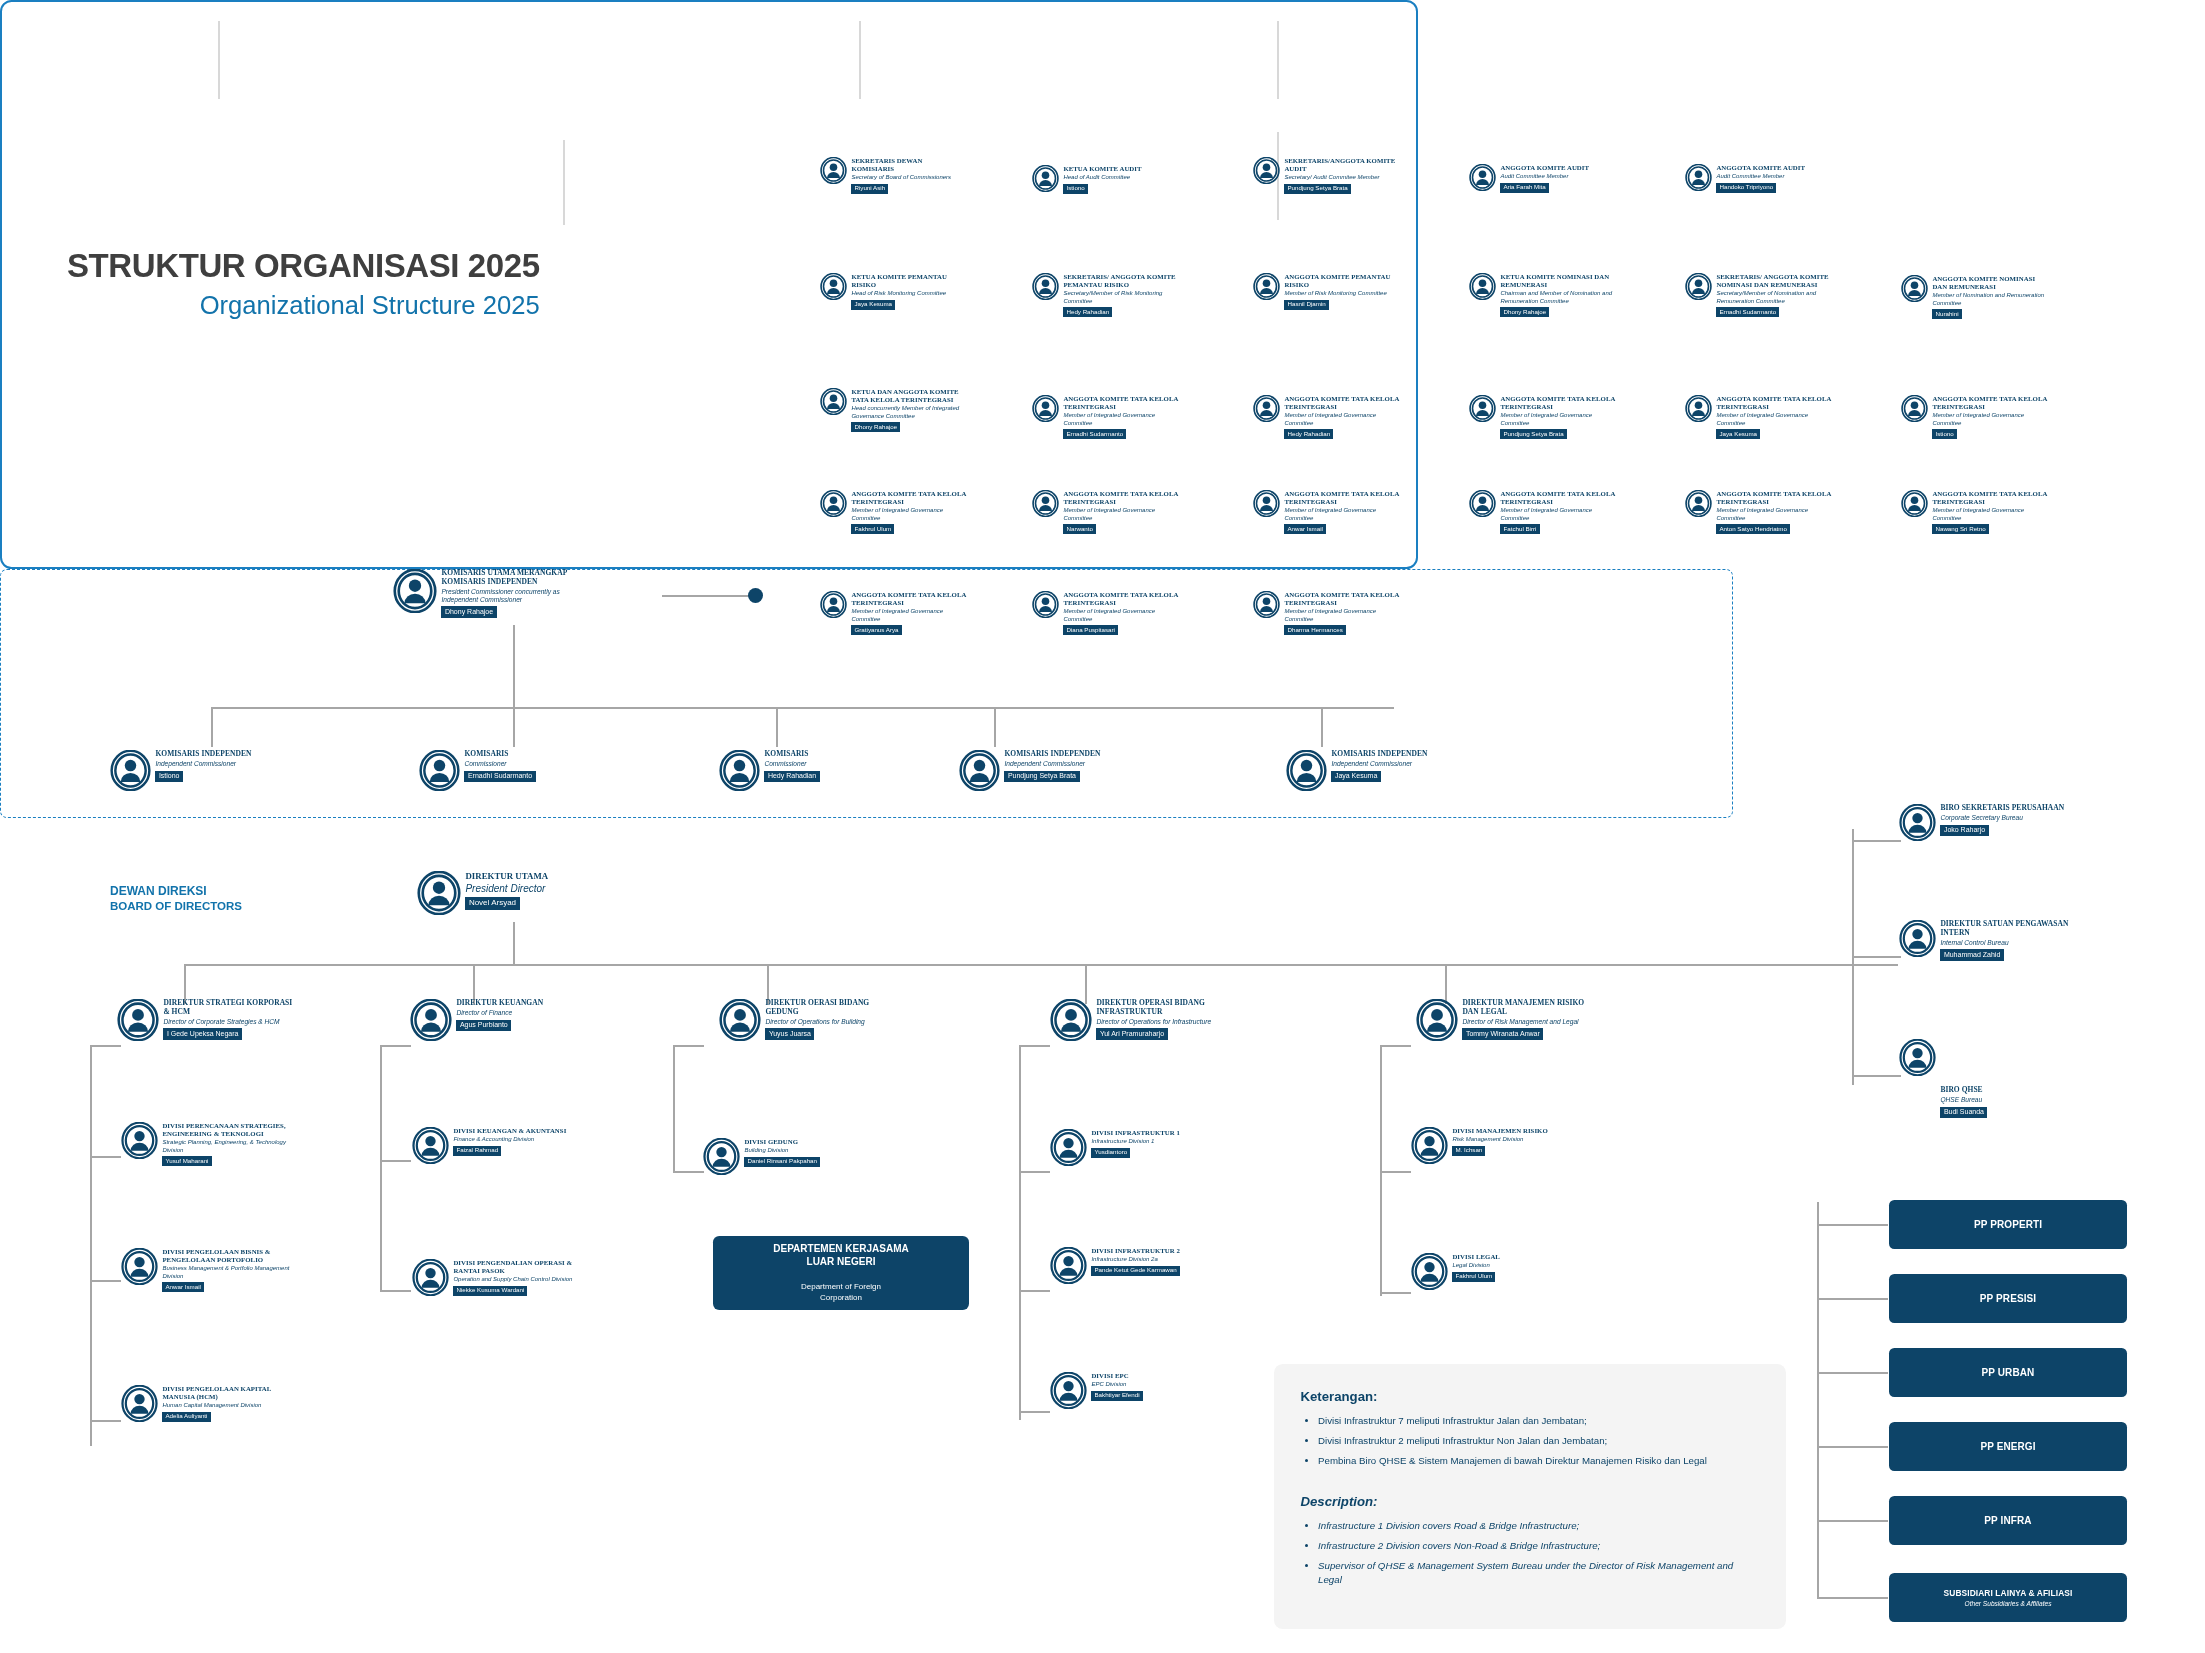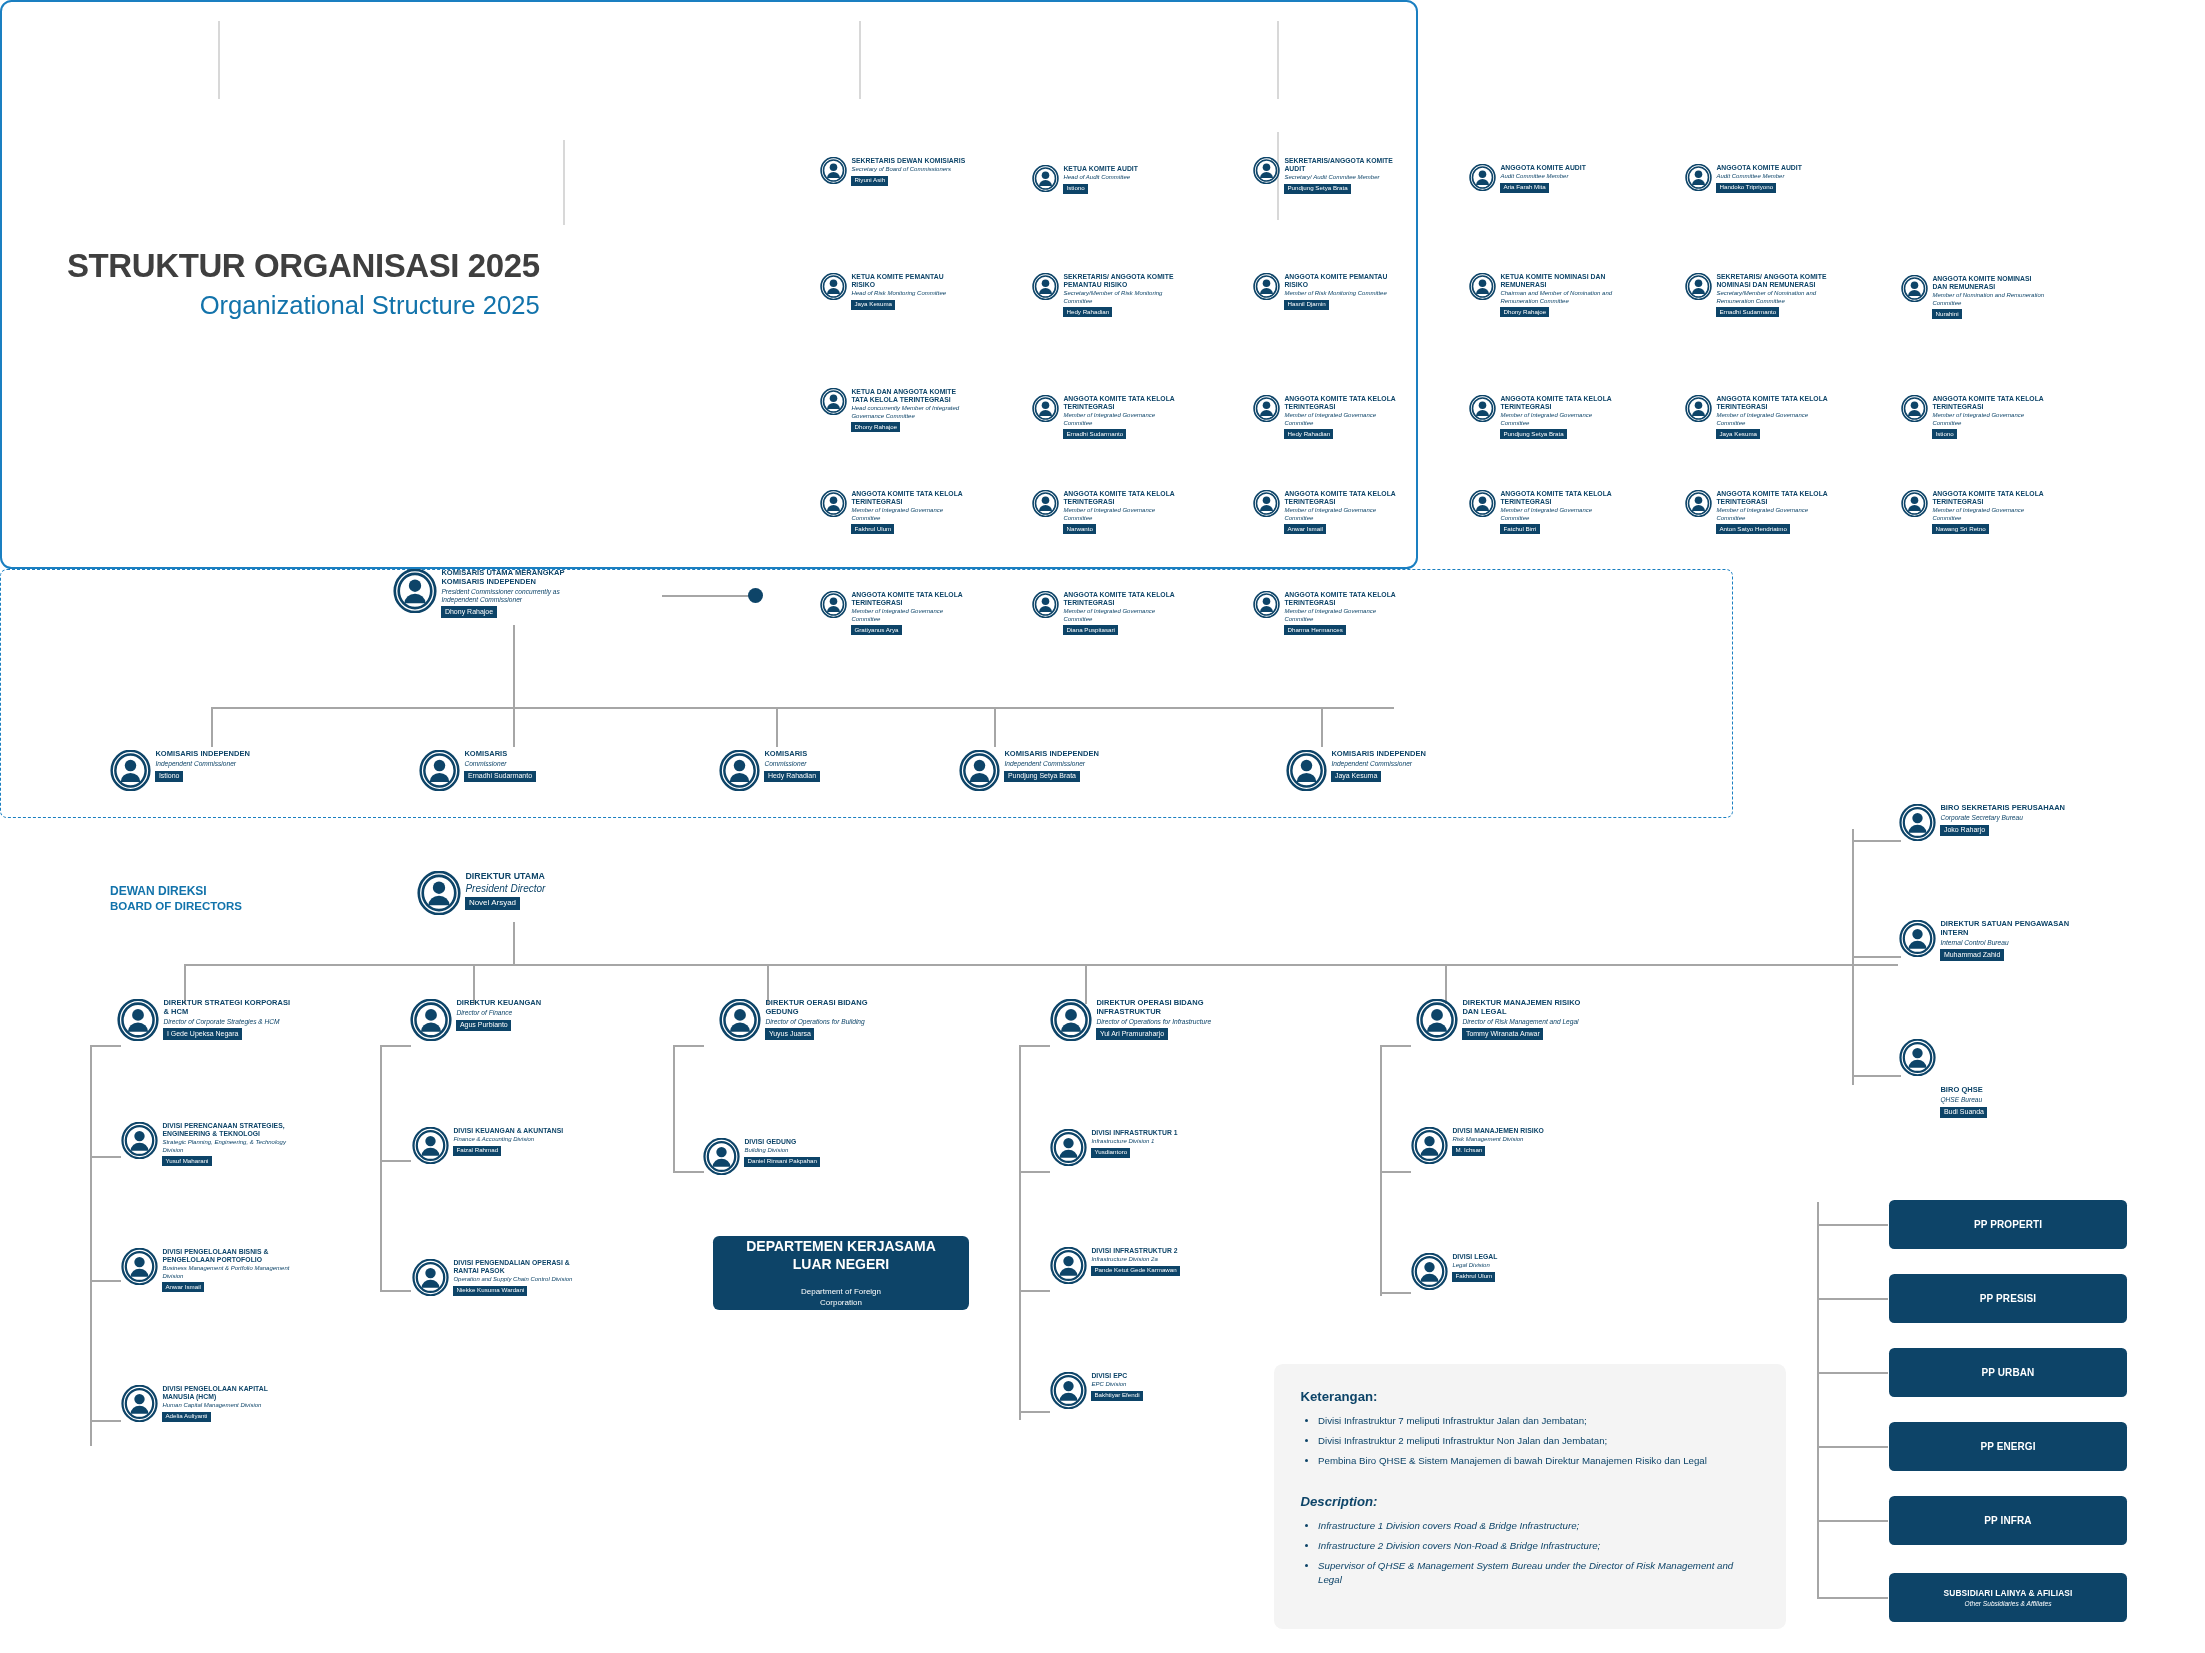--- a/index.html
+++ b/index.html
@@ -20,21 +20,21 @@
   #title-sub {
     font-size:25.6px; color:#1273ab; margin-top:6.2px; margin-left:62px;
     white-space:nowrap;
   }
 
   
   .person { position:absolute; display:flex; align-items:flex-start; }
   .avatar { flex:0 0 auto; }
   .avatar svg { display:block; }
   .ptxt { margin-left:4.4px; }
-  .ptitle { font-weight:bold; line-height:1.18; letter-spacing:0.04px; }
+  .ptitle { font-weight:bold; line-height:1.18; letter-spacing:0.04px;font-family:Liberation Serif, serif; }
   .prole { font-style:italic; line-height:1.2; margin-top:1.3px; }
   .pname {
     display:inline-block; background:#0d4468; color:#ffffff;
     padding:1.8px 3.5px 2.2px 3.5px; margin-top:2.6px; line-height:1.1;
     white-space:nowrap;
   }
 
   
   .sz-xs .ptitle { font-size:6.8px; }
   .sz-xs .prole  { font-size:6px; }
@@ -73,21 +73,21 @@
   
   .darkbox {
     position:absolute; background:#0d4468; color:#fff; border-radius:6.2px;
     display:flex; flex-direction:column; align-items:center; justify-content:center;
     text-align:center;
   }
   .darkbox .db-t { font-weight:bold; line-height:1.25; }
   .darkbox .db-s { font-style:normal; line-height:1.3; margin-top:14px; }
 
   #dept-foreign { left:713px; top:1236px; width:256px; height:74px; }
-  #dept-foreign .db-t { font-size:14px; }
+  #dept-foreign .db-t { font-size:10px; }
   #dept-foreign .db-s { font-size:8px; }
 
   .sub-box {
     position:absolute; left:1889px; width:238px; height:49px;
     background:#0d4468; color:#fff; border-radius:5.3px;
     display:flex; flex-direction:column; align-items:center; justify-content:center;
     text-align:center;
   }
   .sub-box .sb-t { font-size:10px; font-weight:bold; letter-spacing:0.1px; }
   .sub-box .sb-s { font-size:6.6px; font-style:italic; margin-top:2.2px; }

